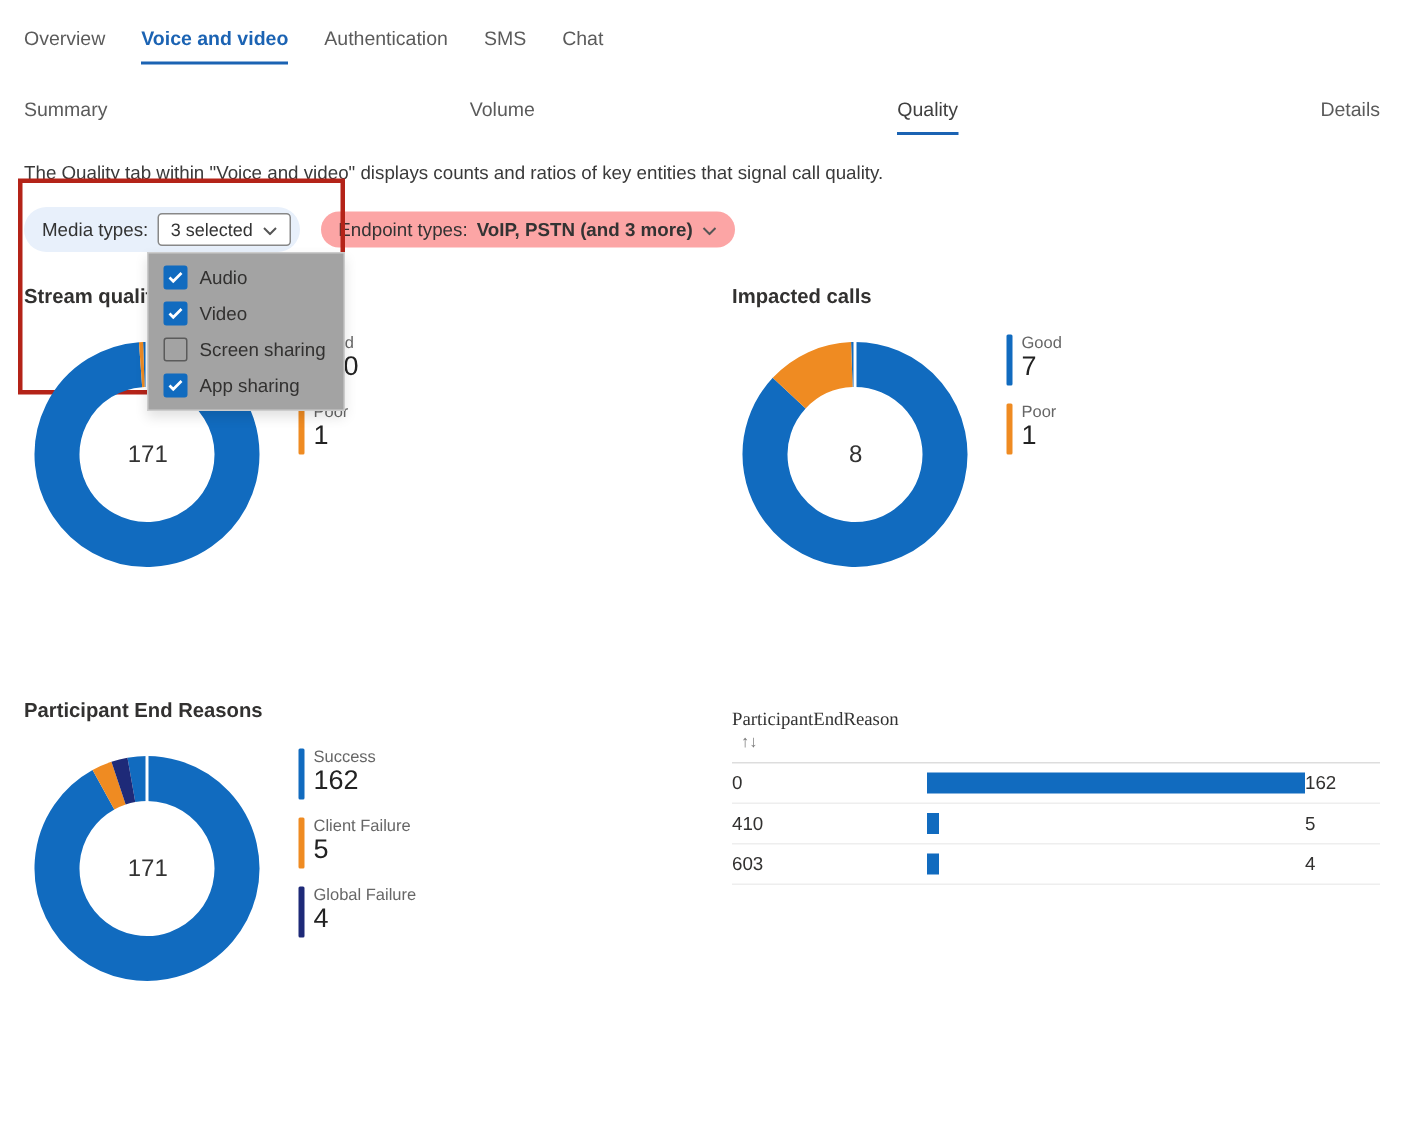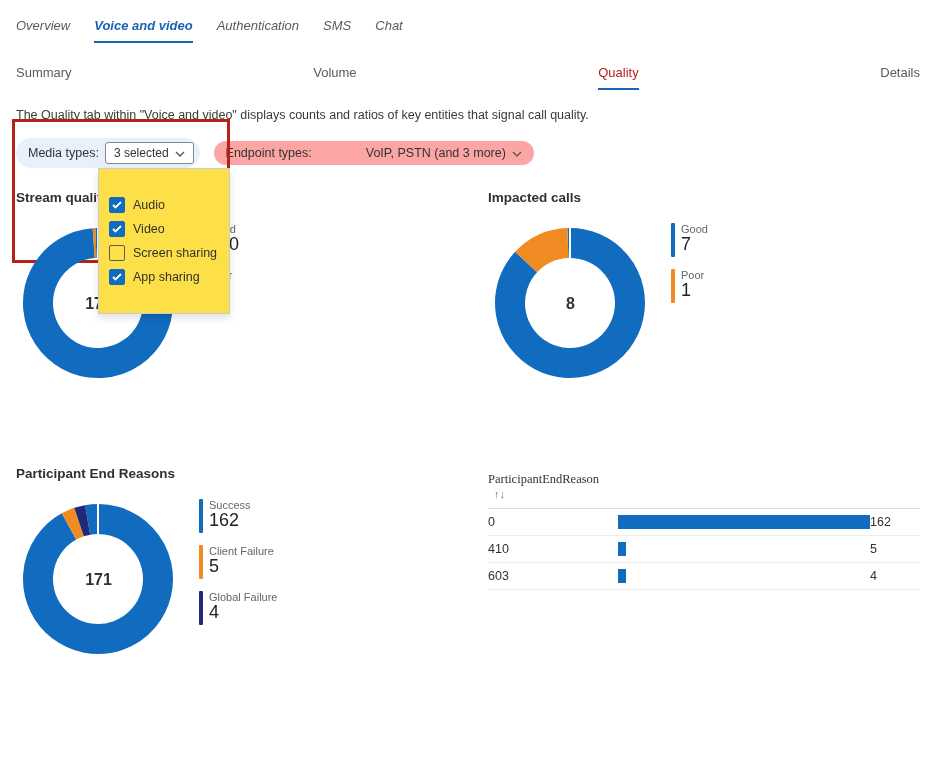--- a/index.html
+++ b/index.html
@@ -16,42 +16,41 @@
     display: flex;
     gap: 24px;
     align-items: center;
     padding: 4px 0 0 0;
   }
   .tab {
     padding: 6px 0 8px 0;
     color: #5b5b5b;
     cursor: pointer;
     border-bottom: 2px solid transparent;
-    font-style: italic;
   }
   .tab.active {
     color: #1b63b3;
     border-bottom: 2px solid #1b63b3;
     font-weight: 600;
   }
   .subtabs-row {
     display: flex;
     gap: 24px;
     align-items: center;
     padding: 18px 0 0 0;
     justify-content: space-between;
   }
   .subtab {
     padding: 4px 0 8px 0;
     color: #5b5b5b;
     cursor: pointer;
     border-bottom: 2px solid transparent;
   }
   .subtab.active {
-    color: #b91c1c;
+    color: #404040;
     border-bottom: 2px solid #1b63b3;
     font-weight: 400;
   }
   .desc {
     margin: 18px 0 16px 0;
     color: #3a3a3a;
     font-size: 12.5px;
   }
   .highlight-box {
     position: absolute;
@@ -101,24 +100,24 @@
     color: #333;
   }
   .chev {
     display: inline-block;
   }
   .dd-panel {
     position: absolute;
     left: 82px;
     top: 30px;
     width: 132px;
-    background: #fde047;
+    background: #a3a3a3;
     border: 1px solid #ccc;
     box-shadow: 0 4px 8px rgba(0,0,0,0.12);
-    padding: 24px 4px;
+    padding: 4px 4px;
     z-index: 10;
   }
   .dd-item {
     display: flex;
     align-items: center;
     gap: 8px;
     padding: 4px 6px;
     font-size: 12.5px;
     cursor: pointer;
   }
@@ -152,21 +151,20 @@
     margin-bottom: 16px;
   }
   .card-body {
     display: flex;
     gap: 18px;
   }
   .donut-wrap {
     position: relative;
     width: 165px;
     height: 165px;
-    font-weight: bold;
   }
   .donut-center {
     position: absolute;
     top: 50%;
     left: 50%;
     transform: translate(-50%,-50%);
     font-size: 16px;
     color: #333;
   }
   .legend {
@@ -259,21 +257,21 @@
       <span class="chev">
         <svg width="10" height="6" viewBox="0 0 10 6">
             <path d="M1 1 L5 5 L9 1" stroke="#555" stroke-width="1.3" fill="none"></path>
           </svg>
       </span>
     </span>
   </div>
 
   <div class="pill2">
     <span>Endpoint types:</span>
-    <strong style="font-weight:400;margin-left:48px;">VoIP, PSTN (and 3 more)</strong>
+    <strong style="font-weight:700;">VoIP, PSTN (and 3 more)</strong>
     <span class="chev">
       <svg width="10" height="6" viewBox="0 0 10 6">
           <path d="M1 1 L5 5 L9 1" stroke="#555" stroke-width="1.3" fill="none"></path>
         </svg>
     </span>
   </div>
 
   <div class="dd-panel" id="dd-panel">
       <div class="dd-item">
         <div class="cb checked">

